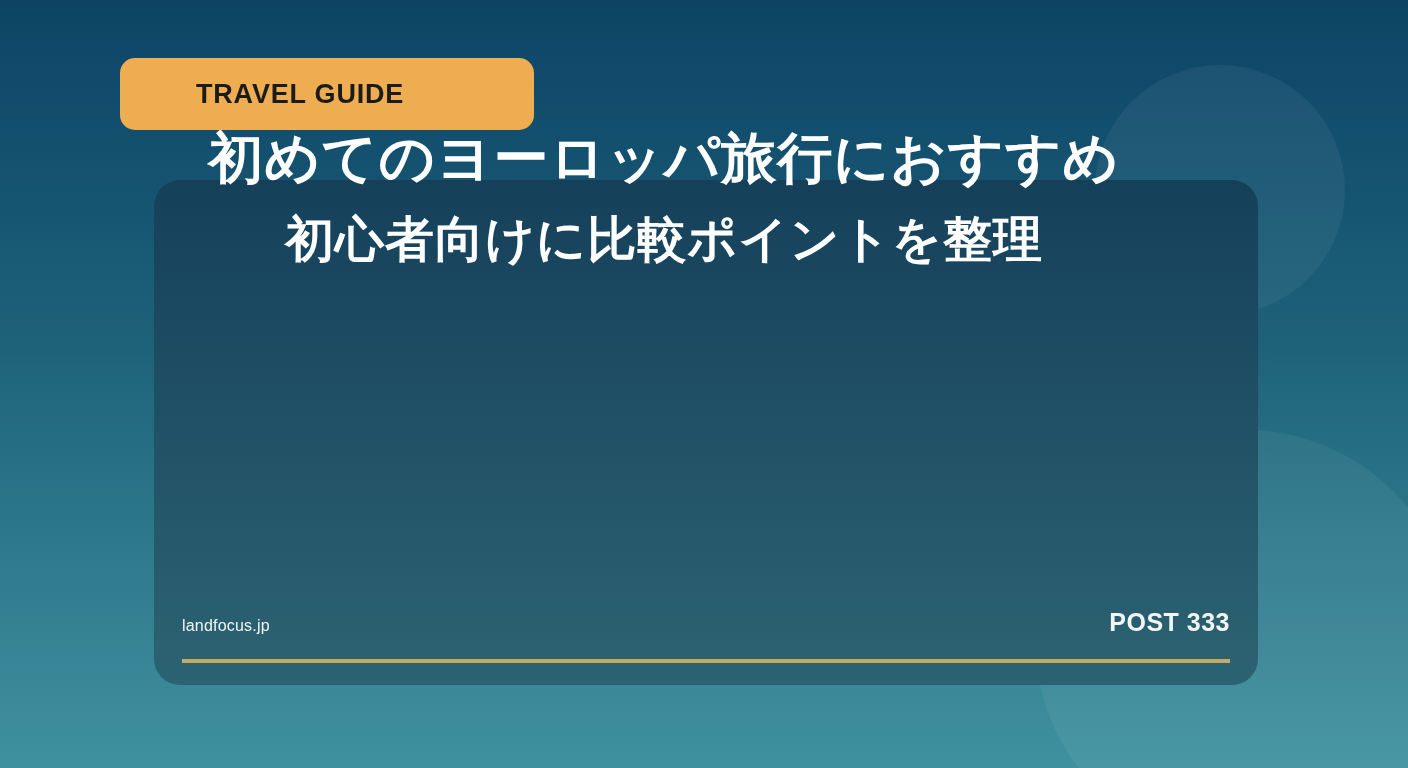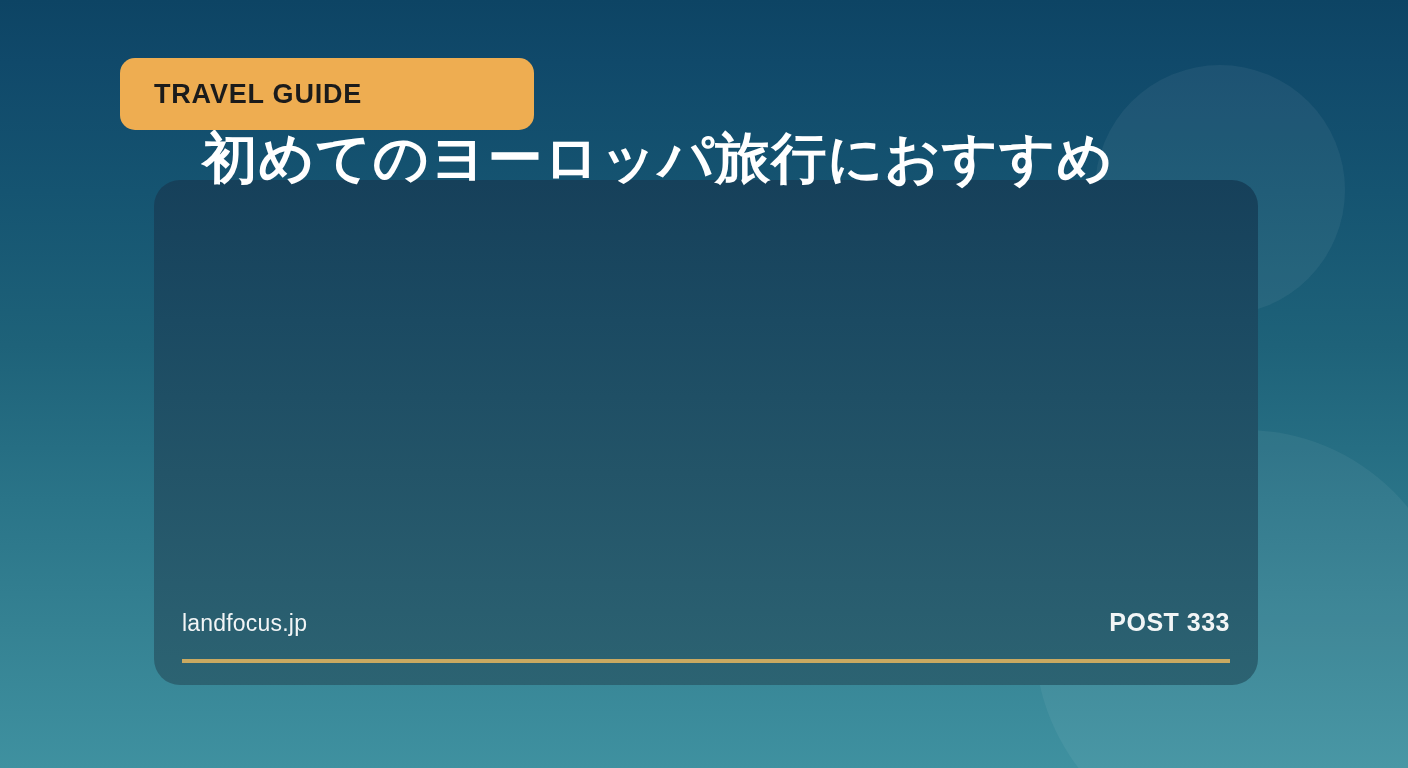--- a/index.html
+++ b/index.html
@@ -55,21 +55,21 @@
     top: 58px;
     width: 414px;
     height: 72px;
     background: #eead51;
     border-radius: 15px;
     display: flex;
     align-items: center;
     z-index: 4;
   }
   #badge-label {
-    padding-left: 34px;
+    padding-left: 76px;
     color: #1b1b1b;
     font-size: 27px;
     font-weight: bold;
     letter-spacing: 0.8px;
     line-height: 1;
     white-space: nowrap;
   }
 
   
   #card {
@@ -84,21 +84,21 @@
         #1b4a62 28%,
         #235468 58%,
         #285c6e 80%,
         #2c6372 100%);
     z-index: 2;
   }
 
   
   #title-block {
     position: absolute;
-    left: 150px;
+    left: 156px;
     top: 118px;
     width: 1016px;
     text-align: center;
     z-index: 3;
     color: #ffffff;
   }
   .title-line {
     font-size: 55px;
     font-weight: bold;
     line-height: 80px;
@@ -119,21 +119,21 @@
     left: 182px;
     top: 608px;
     width: 1048px;
     display: flex;
     align-items: baseline;
     justify-content: space-between;
     z-index: 3;
   }
   #footer-site {
     color: #f2f5f6;
-    font-size: 23px;
+    font-size: 16px;
     font-weight: normal;
     letter-spacing: 0.2px;
   }
   #footer-post {
     color: #f2f5f6;
     font-size: 25px;
     font-weight: bold;
     letter-spacing: 0.5px;
   }
   #footer-rule {
@@ -155,20 +155,21 @@
   <div class="deco-circle" id="circle-bottom-right"></div>
 
   <div id="card"></div>
 
   <div id="badge">
     <span id="badge-label">TRAVEL GUIDE</span>
   </div>
 
   <div id="title-block">
     <div class="title-line">初めてのヨーロッパ旅行におすすめ</div>
+    <div id="subtitle-line">初心者向けに比較ポイントを整理</div>
   </div>
 
   <div id="footer">
     <span id="footer-site">landfocus.jp</span>
     <span id="footer-post">POST 333</span>
   </div>
   <div id="footer-rule"></div>
 
 </div>
 

